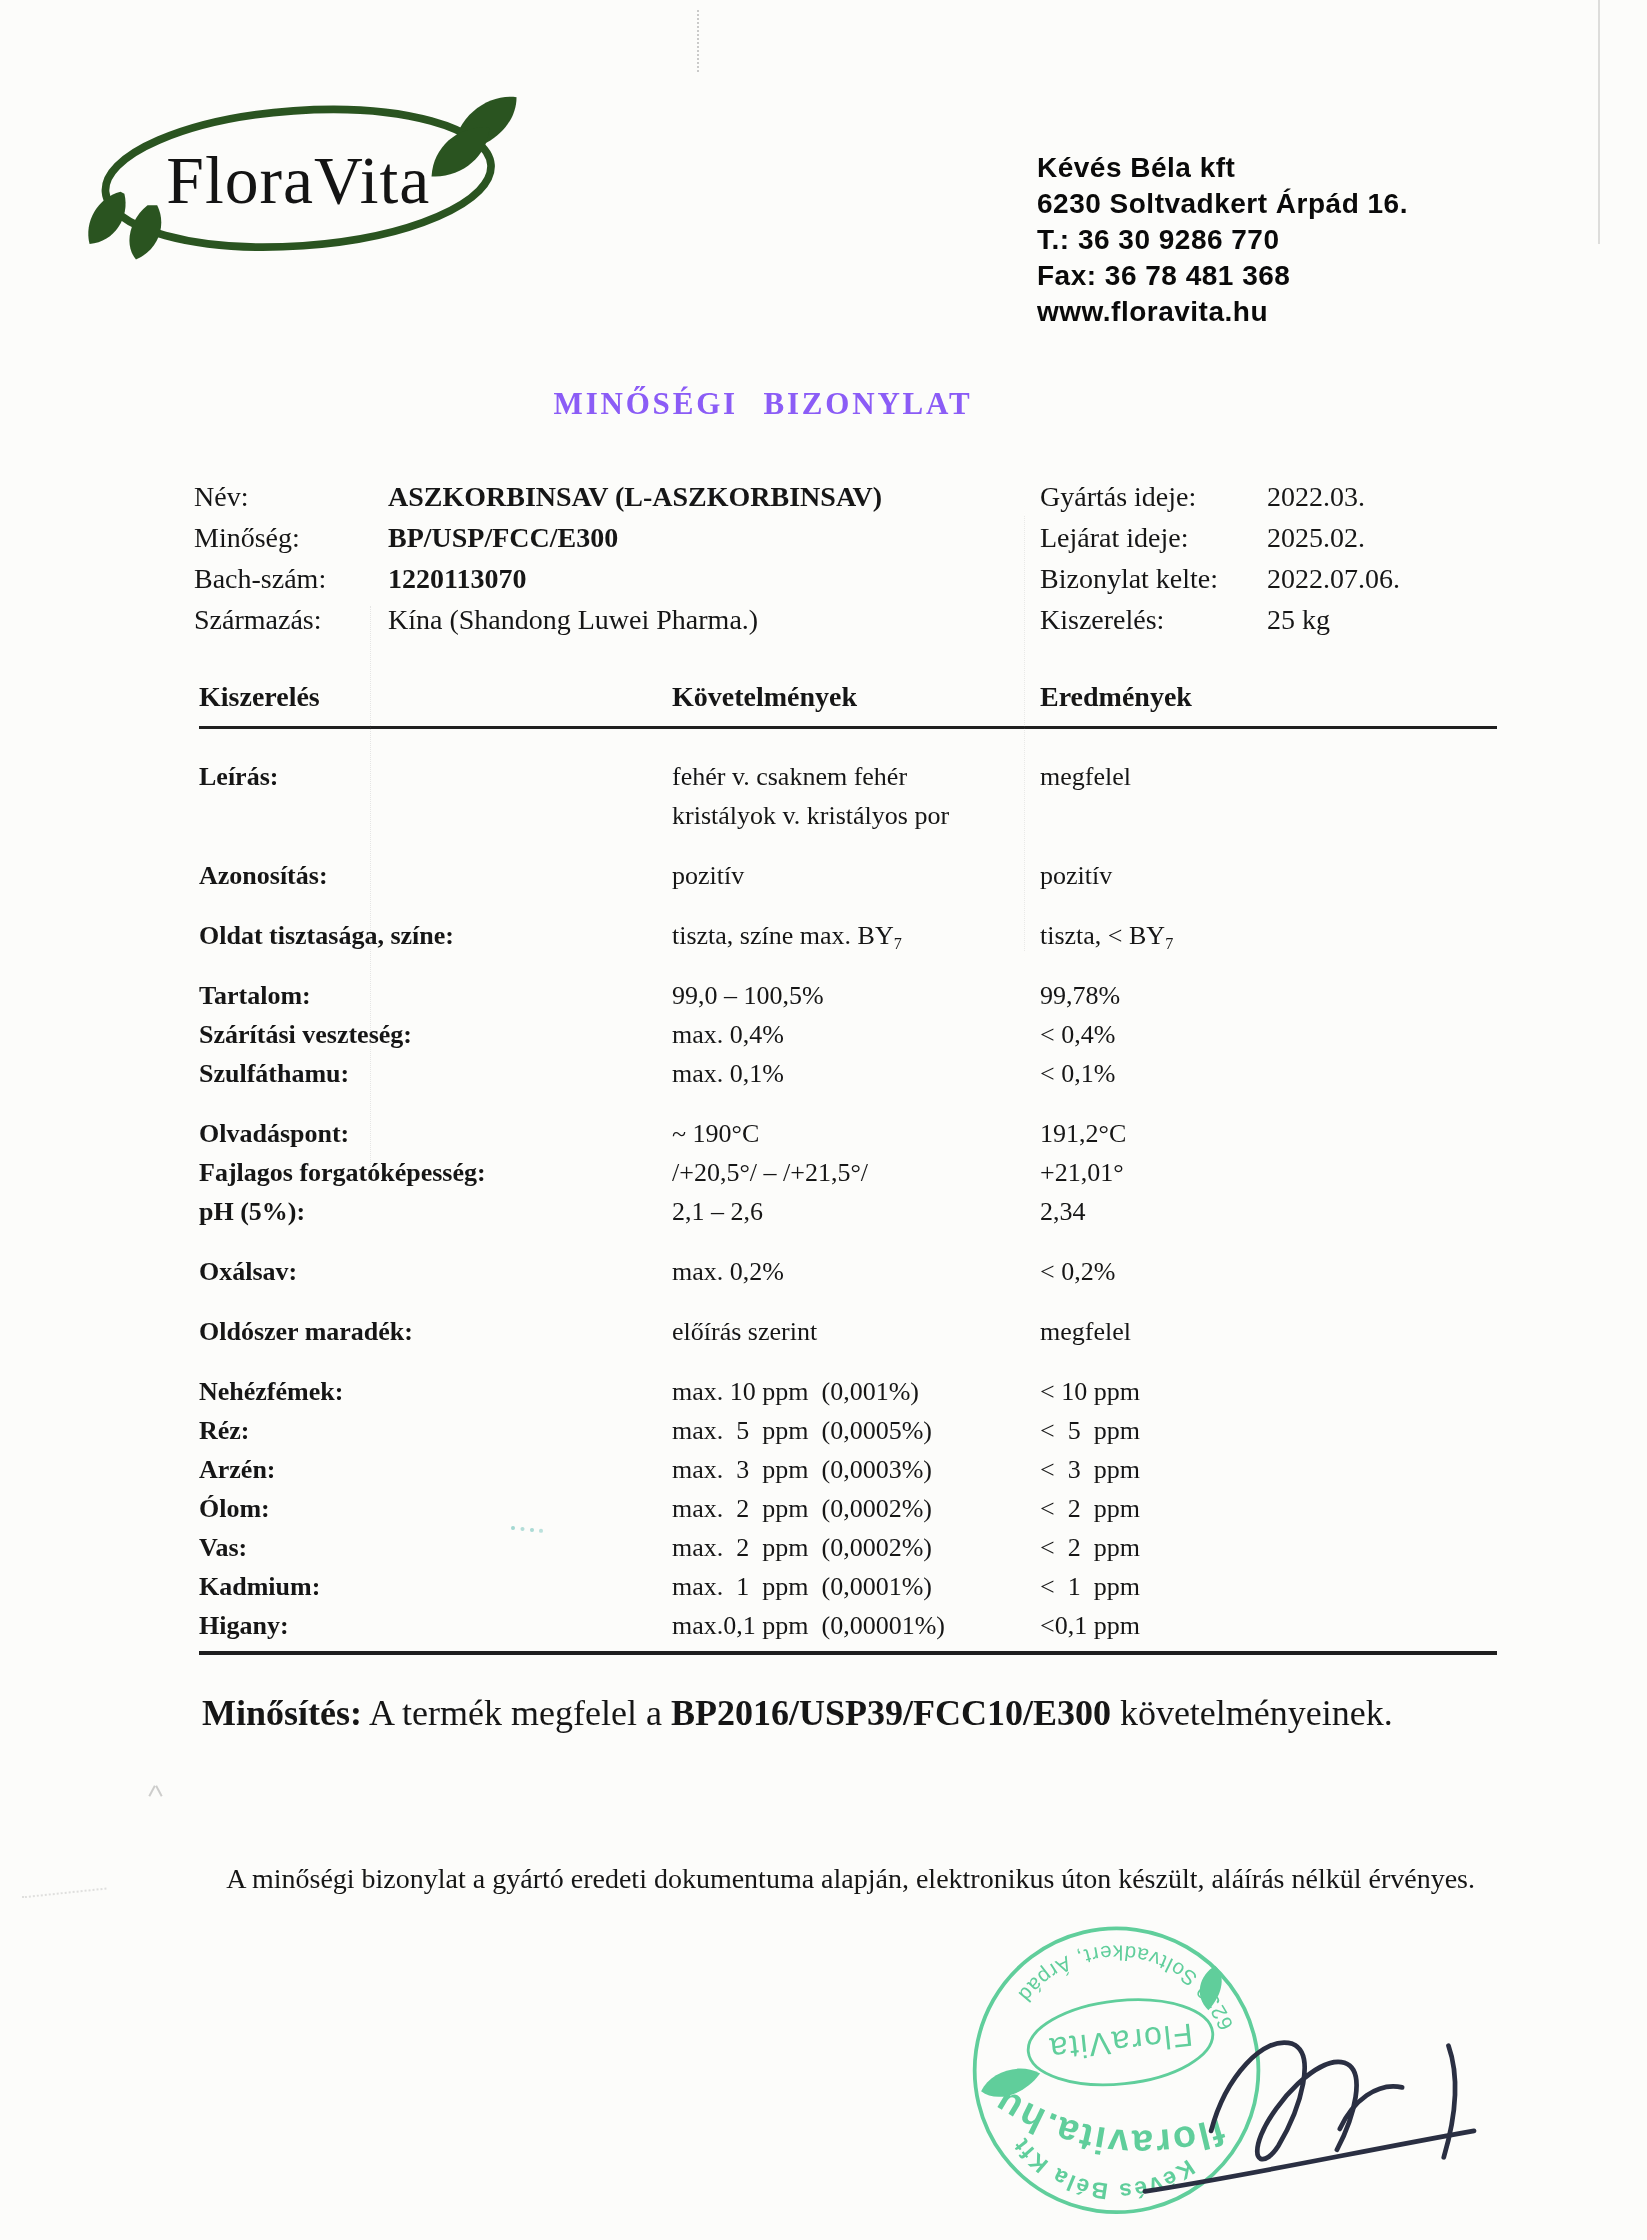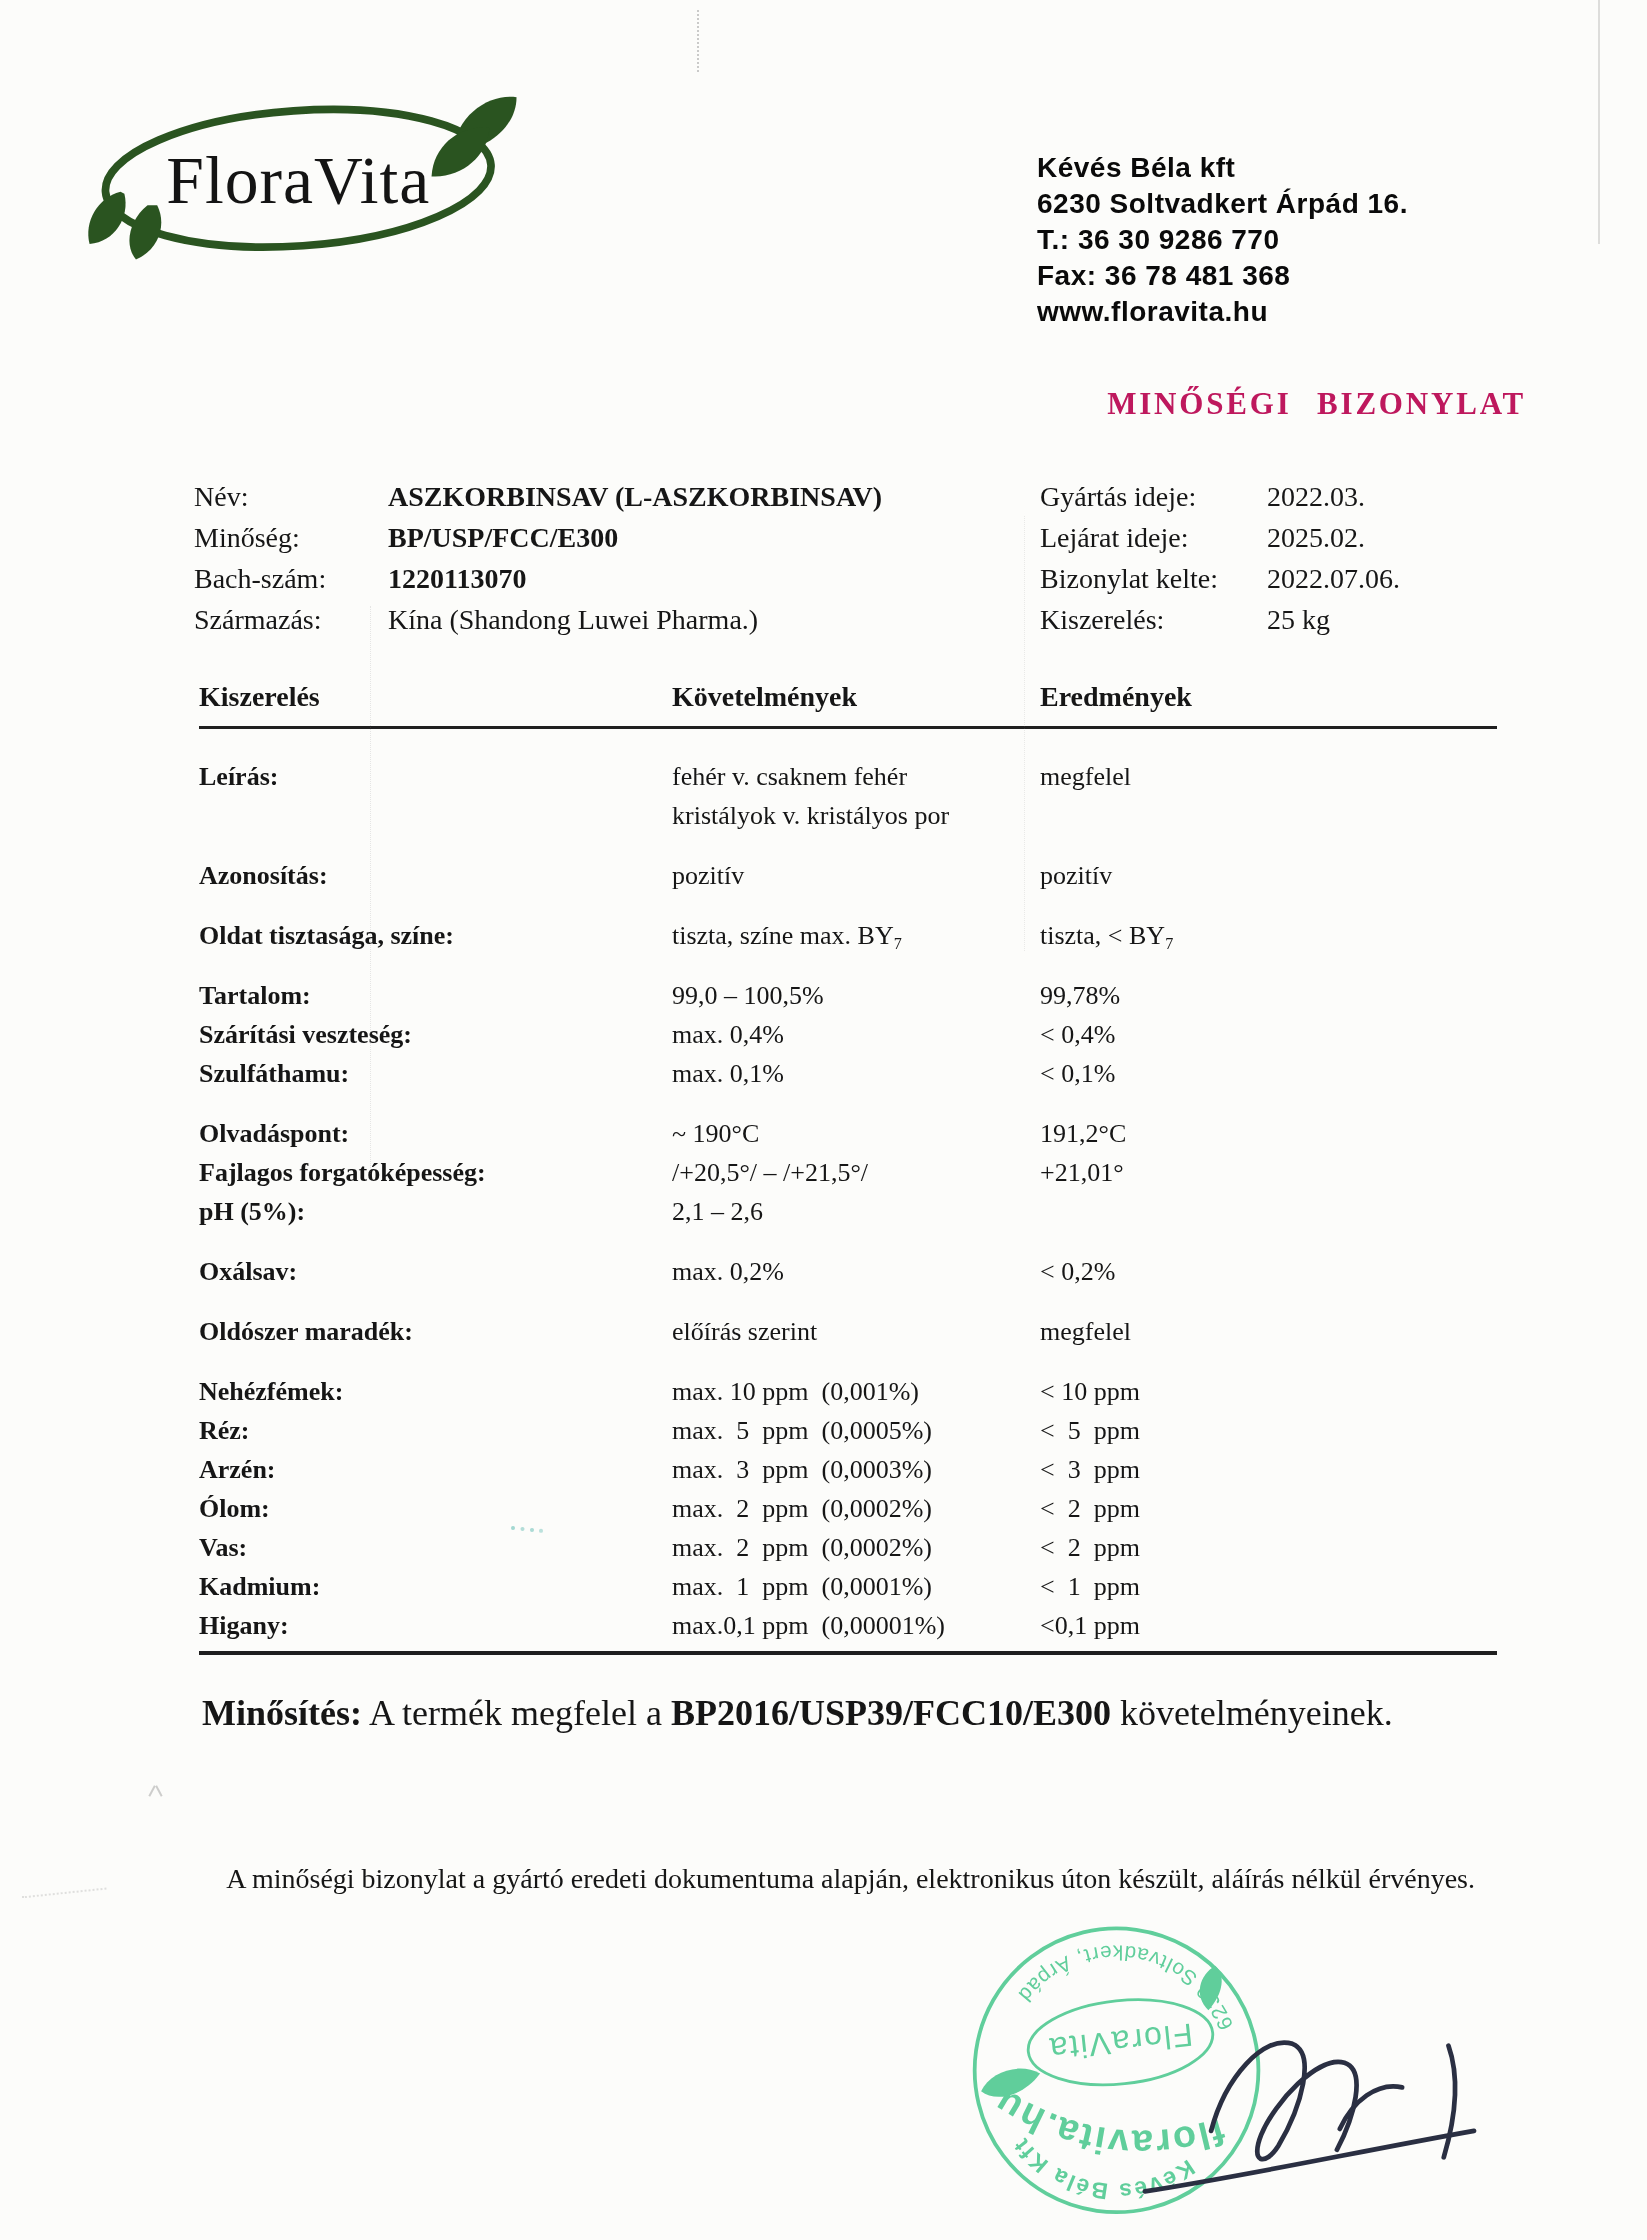--- a/index.html
+++ b/index.html
@@ -14,22 +14,22 @@
   .logo-leaf{fill:var(--logo-green,#2a5420);}
   .logo-text{font-family:"Liberation Serif",serif;fill:#141414;letter-spacing:1px;}
   
   .company{
     position:absolute;left:1037px;top:150px;width:539px;
     font-family:"Liberation Sans","DejaVu Sans",sans-serif;font-weight:bold;
     font-size:28px;line-height:36px;color:#0a0a0a;letter-spacing:0.5px;
   }
   
   .title{
-    position:absolute;left:0;top:386px;width:1526px;text-align:right;
-    font-size:31px;font-weight:bold;letter-spacing:2.8px;word-spacing:15px;color:#be185d;
+    position:absolute;left:0;top:386px;width:1526px;text-align:center;
+    font-size:31px;font-weight:bold;letter-spacing:2.8px;word-spacing:15px;color:#8b5cf6;
   }
   
   .info-left{position:absolute;left:194px;top:476px;display:grid;grid-template-columns:194px auto;font-size:28px;line-height:41px;}
   .info-right{position:absolute;left:1040px;top:476px;display:grid;grid-template-columns:227px auto;font-size:28px;line-height:41px;}
   .b{font-weight:bold;}
   
   .thead{
     position:absolute;left:199px;top:681px;width:1298px;display:grid;
     grid-template-columns:473px 368px auto;font-size:28px;font-weight:bold;
     padding-bottom:13.2px;border-bottom:3.8px solid #1f1f1f;
@@ -166,20 +166,21 @@
           <div class="tcell c3">191,2°C</div>
         </div>
         <div class="trow">
           <div class="tcell c1">Fajlagos forgatóképesség:</div>
           <div class="tcell c2">/+20,5°/ – /+21,5°/</div>
           <div class="tcell c3">+21,01°</div>
         </div>
         <div class="trow">
           <div class="tcell c1">pH (5%):</div>
           <div class="tcell c2">2,1 – 2,6</div>
+          <div class="tcell c3">2,34</div>
         </div>
       </div>
       <div class="trow-group">
         <div class="trow">
           <div class="tcell c1">Oxálsav:</div>
           <div class="tcell c2">max. 0,2%</div>
           <div class="tcell c3">&lt; 0,2%</div>
         </div>
       </div>
       <div class="trow-group">

